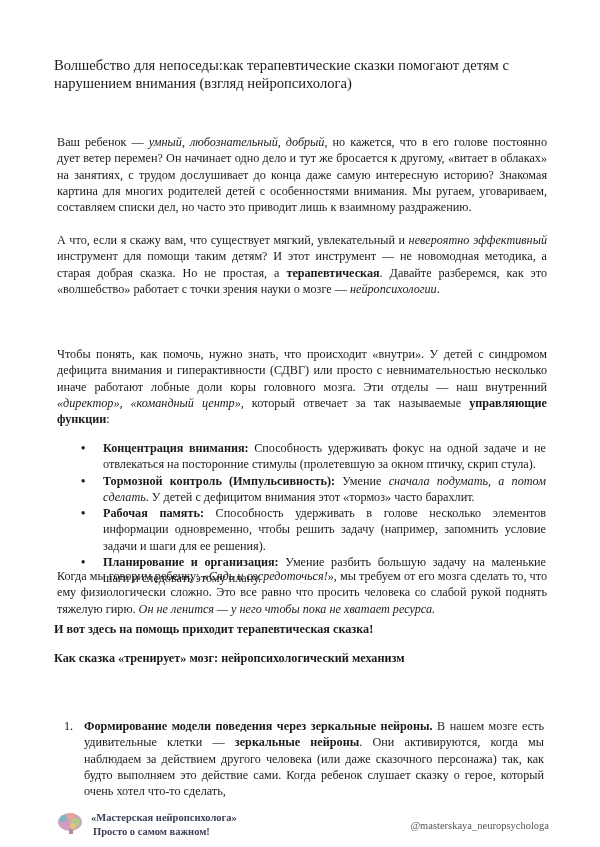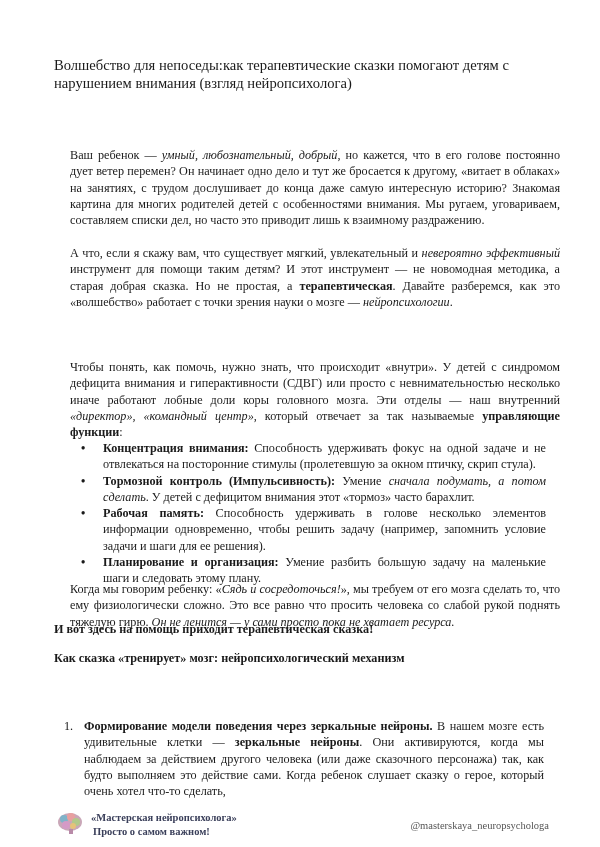--- a/index.html
+++ b/index.html
@@ -2,21 +2,21 @@
 <html><head>
 <meta charset="utf-8">
 <style>
   html, body { margin: 0; padding: 0; background: #ffffff; }
   body { width: 600px; height: 847px; position: relative; overflow: hidden;
          font-family: "Liberation Serif", "DejaVu Serif", serif; color: #1a1a1a; }
   .page { position: absolute; left: 0; top: 0; width: 600px; height: 847px; }
   .title { position: absolute; left: 54px; top: 56px; width: 500px;
            font-weight: normal; font-size: 14.6px; line-height: 18px; margin: 0; }
   .p { position: absolute; left: 54px; width: 490px; font-size: 12.2px; line-height: 16.3px;
-       text-align: justify; margin: 16px; }
+       text-align: justify; margin: 3px; }
   .h { position: absolute; left: 54px; width: 490px; font-weight: bold; font-size: 12.2px; line-height: 16px; margin: 0; }
   .ul { position: absolute; left: 40px; width: 490px; margin: 16px; padding: 0; list-style: none; }
   .ul li { position: relative; padding-left: 47px; font-size: 12.2px; line-height: 16.3px; text-align: justify; margin-bottom: 0; }
   .ul li::before { content: "•"; position: absolute; left: 25px; top: 0; font-weight: bold; }
   .ol { position: absolute; left: 54px; width: 490px; margin: 0; padding: 0; list-style: none; }
   .ol li { position: relative; padding-left: 30px; font-size: 12.2px; line-height: 16.3px; text-align: justify; }
   .ol .num { position: absolute; left: 10px; top: 0; }
   i, .it { font-style: italic; }
   b { font-weight: bold; }
   .footer { position: absolute; left: 54px; top: 802px; width: 500px; height: 30px; margin-top: 9px; }
@@ -39,21 +39,21 @@
 
   <p class="p" style="top:343px;"><span>Чтобы понять, как помочь, нужно знать, что происходит «внутри». У детей с синдромом дефицита внимания и гиперактивности (СДВГ) или просто с невнимательностью несколько иначе работают лобные доли коры головного мозга. Эти отделы — наш внутренний </span><i>«директор», «командный центр»</i><span>, который отвечает за так называемые </span><b>управляющие функции</b><span>:</span></p>
 
   <ul class="ul" style="top:424px;">
     <li><b>Концентрация внимания:</b><span> Способность удерживать фокус на одной задаче и не отвлекаться на посторонние стимулы (пролетевшую за окном птичку, скрип стула).</span></li>
     <li><b>Тормозной контроль (Импульсивность):</b><span> Умение </span><i>сначала подумать, а потом сделать</i><span>. У детей с дефицитом внимания этот «тормоз» часто барахлит.</span></li>
     <li><b>Рабочая память:</b><span> Способность удерживать в голове несколько элементов информации одновременно, чтобы решить задачу (например, запомнить условие задачи и шаги для ее решения).</span></li>
     <li><b>Планирование и организация:</b><span> Умение разбить большую задачу на маленькие шаги и следовать этому плану.</span></li>
   </ul>
 
-  <p class="p" style="top:565px;"><span>Когда мы говорим ребенку: «</span><i>Сядь и сосредоточься!</i><span>», мы требуем от его мозга сделать то, что ему физиологически сложно. Это все равно что просить человека со слабой рукой поднять тяжелую гирю. </span><i>Он не ленится — у сами просто пока не хватает ресурса.</i></p>
+  <p class="p" style="top:565px;"><span>Когда мы говорим ребенку: «</span><i>Сядь и сосредоточься!</i><span>», мы требуем от его мозга сделать то, что ему физиологически сложно. Это все равно что просить человека со слабой рукой поднять тяжелую гирю. </span><i>Он не ленится — у него чтобы пока не хватает ресурса.</i></p>
 
   <p class="h" style="top:621px;">И вот здесь на помощь приходит терапевтическая сказка!</p>
 
   <h2 class="h" style="top:650px;">Как сказка «тренирует» мозг: нейропсихологический механизм</h2>
 
 
   <ol class="ol" style="top:718px;">
     <li><span class="num">1.</span><b>Формирование модели поведения через зеркальные нейроны.</b><span> В нашем мозге есть удивительные клетки — </span><b>зеркальные нейроны</b><span>. Они активируются, когда мы наблюдаем за действием другого человека (или даже сказочного персонажа) так, как будто выполняем это действие сами. Когда ребенок слушает сказку о герое, который очень хотел что-то сделать,</span></li>
   </ol>
 

